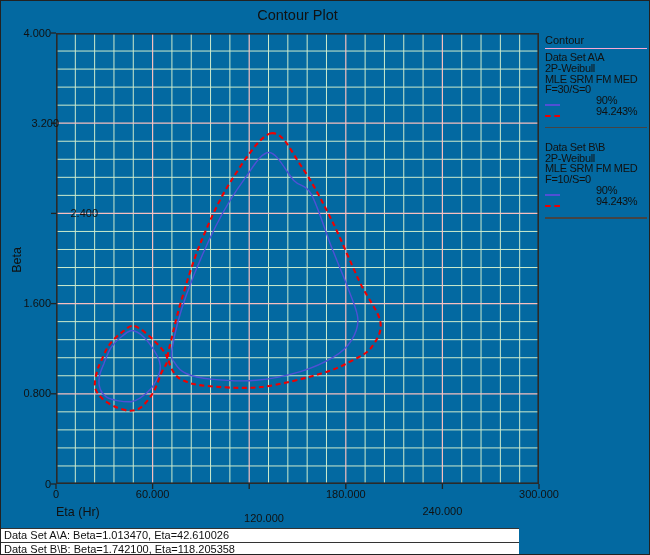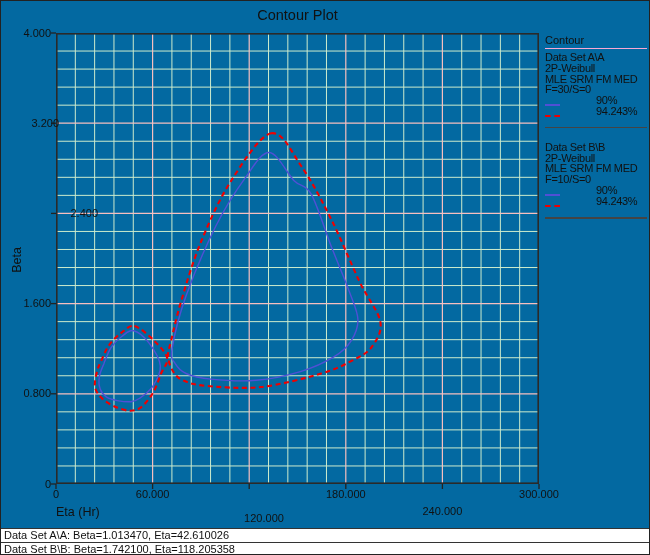--- a/index.html
+++ b/index.html
@@ -15,21 +15,21 @@
                 font-size:12.5px;color:#111;}
   .y-axis-label{position:absolute;left:-6px;top:252px;width:44px;text-align:center;
                 font-size:12.5px;color:#111;transform:rotate(-90deg);}
   .legend{position:absolute;left:544px;top:33px;width:102px;font-size:11px;color:#111;}
   .legend-header{padding-bottom:2px;border-bottom:1px solid #f9a8d4;margin-bottom:3px;}
   .leg-group{padding-bottom:10px;border-bottom:1px solid #444;margin-bottom:14px;}
   .leg-group:last-child{border-bottom:2px solid #444;}
   .leg-line{line-height:10.8px;white-space:nowrap;letter-spacing:-0.3px;}
   .leg-swatch-row{display:flex;align-items:flex-end;height:10.8px;gap:32px;}
   .leg-swatch{display:inline-block;width:15px;height:0;margin-right:4px;flex:none;}
-  .footer{position:absolute;left:0;top:527px;width:650px;border-top:1px solid #333;
+  .footer{position:absolute;left:0;top:527px;width:518px;border-top:1px solid #333;
           background:#fff;}
   .footer-row{font-size:11px;color:#111;line-height:12.5px;height:13px;padding-left:3px;
               white-space:nowrap;}
   .footer-row:first-child{border-bottom:1px solid #333;}
 </style>
 </head>
 <body>
 
 <div class="screen">
   <div class="chart-title">Contour Plot</div>

